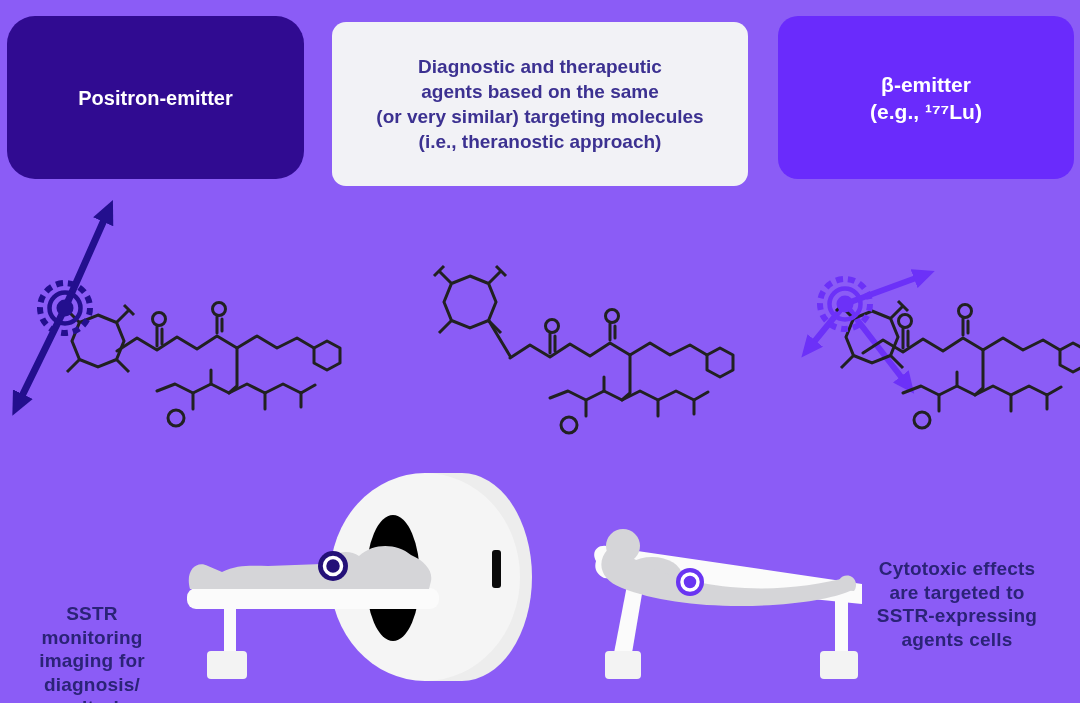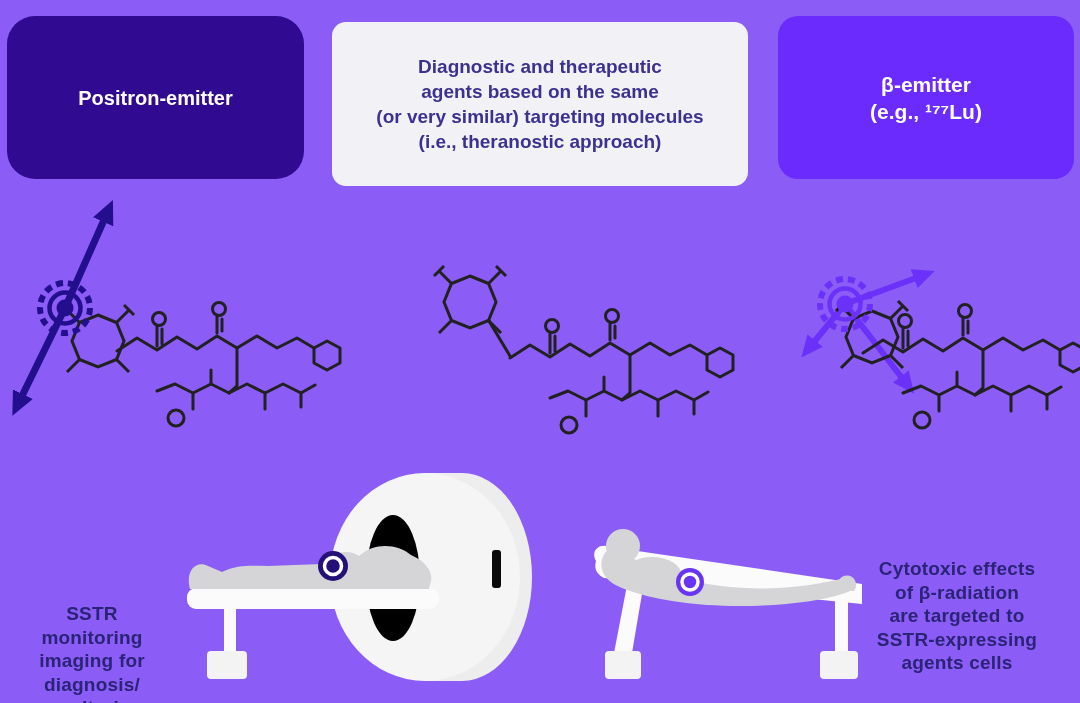--- a/index.html
+++ b/index.html
@@ -168,19 +168,18 @@
   <div class="caption caption-left">
     <span class="line">SSTR</span>
     <span class="line">monitoring</span>
     <span class="line">imaging for</span>
     <span class="line">diagnosis/</span>
     <span class="line">monitoring</span>
   </div>
 
   <div class="caption caption-right">
     <span class="line">Cytotoxic effects</span>
-    <span class="line">of β-radiation</span>
     <span class="line">are targeted to</span>
     <span class="line">SSTR-expressing</span>
     <span class="line">agents cells</span>
   </div>
 
 </div>
 
 </body></html>

